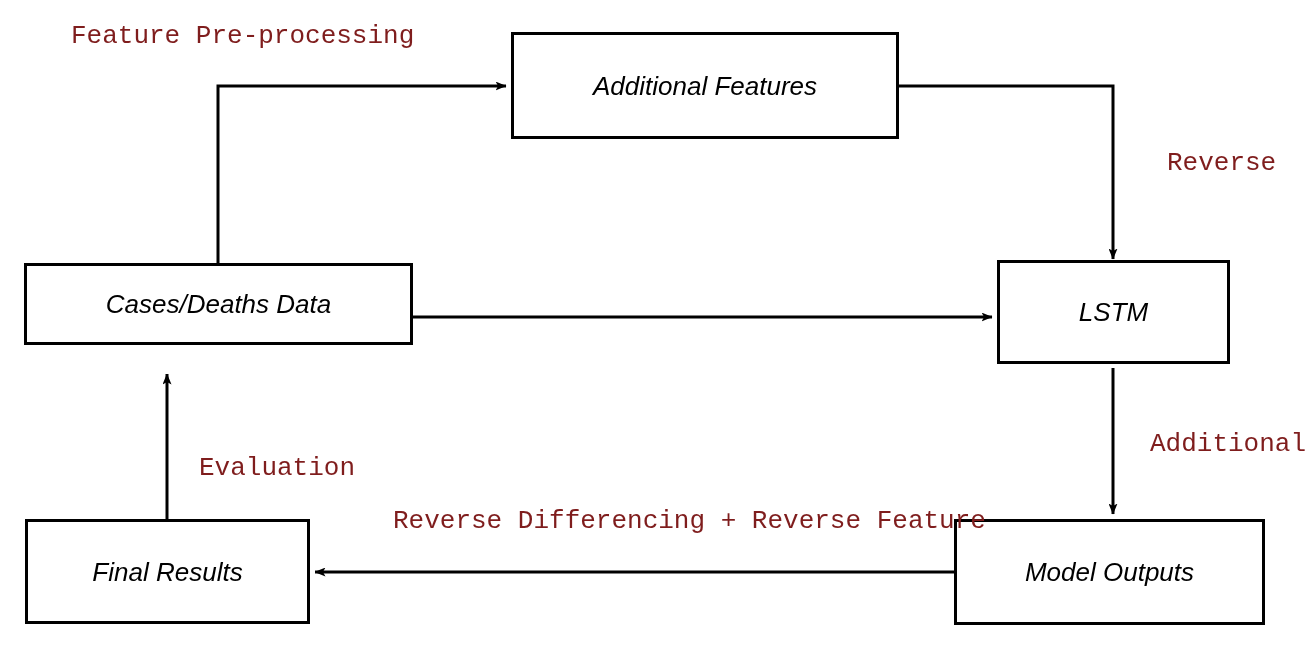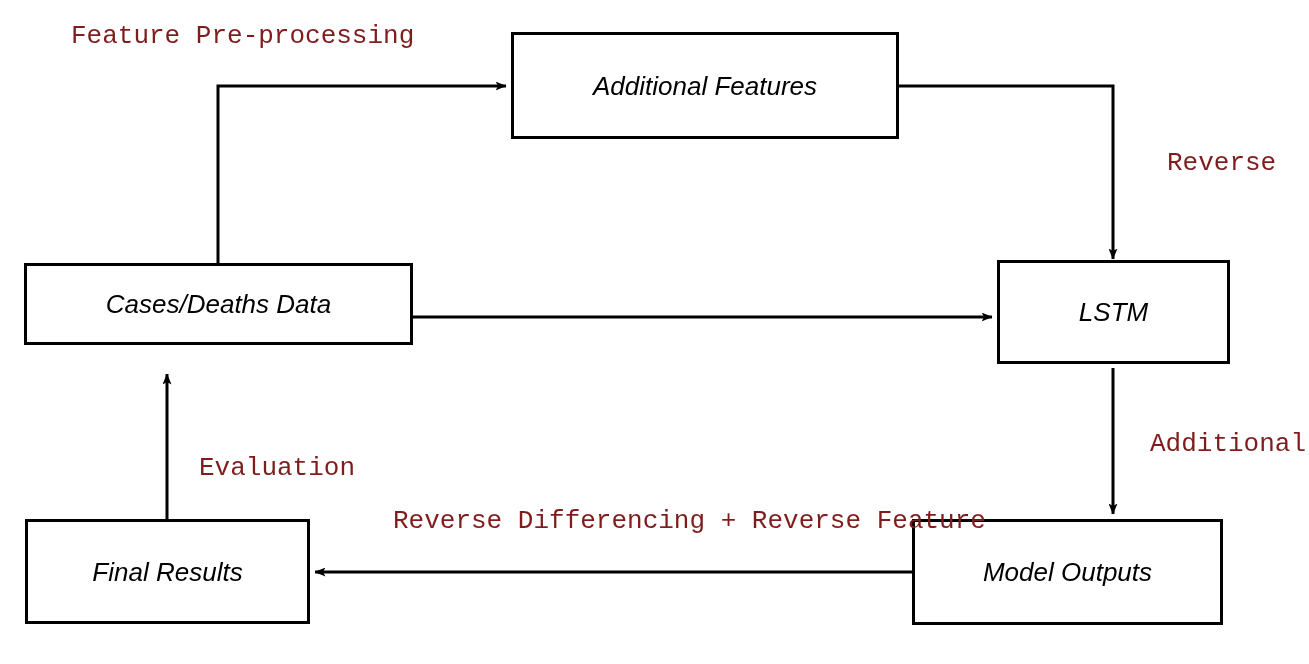--- a/index.html
+++ b/index.html
@@ -47,21 +47,21 @@
     font-size: 26px;
     color: #7f1d1d;
     line-height: 1;
     white-space: nowrap;
   }
   
   #node-additional-features { left: 511px; top: 32px;  width: 388px; height: 107px; }
   #node-cases-deaths-data   { left: 24px;  top: 263px; width: 389px; height: 82px; }
   #node-lstm                { left: 997px; top: 260px; width: 233px; height: 104px; }
   #node-final-results       { left: 25px;  top: 519px; width: 285px; height: 105px; }
-  #node-model-outputs       { left: 912px; top: 519px; width: 311px; height: 106px; }
+  #node-model-outputs       { left: 954px; top: 519px; width: 311px; height: 106px; }
   
   #label-feature-preprocessing { left: 71px;  top: 23px;  }
   #label-scaling               { left: 1167px; top: 150px; }
   #label-differencing-scaling  { left: 492px;  top: 254px; }
   #label-evaluation            { left: 199px;  top: 431px; margin-top: 24px; }
   #label-prediction            { left: 1150px; top: 431px; }
   #label-reverse-diff-scaling  { left: 393px;  top: 508px; }
 </style>
 </head>
 <body>

